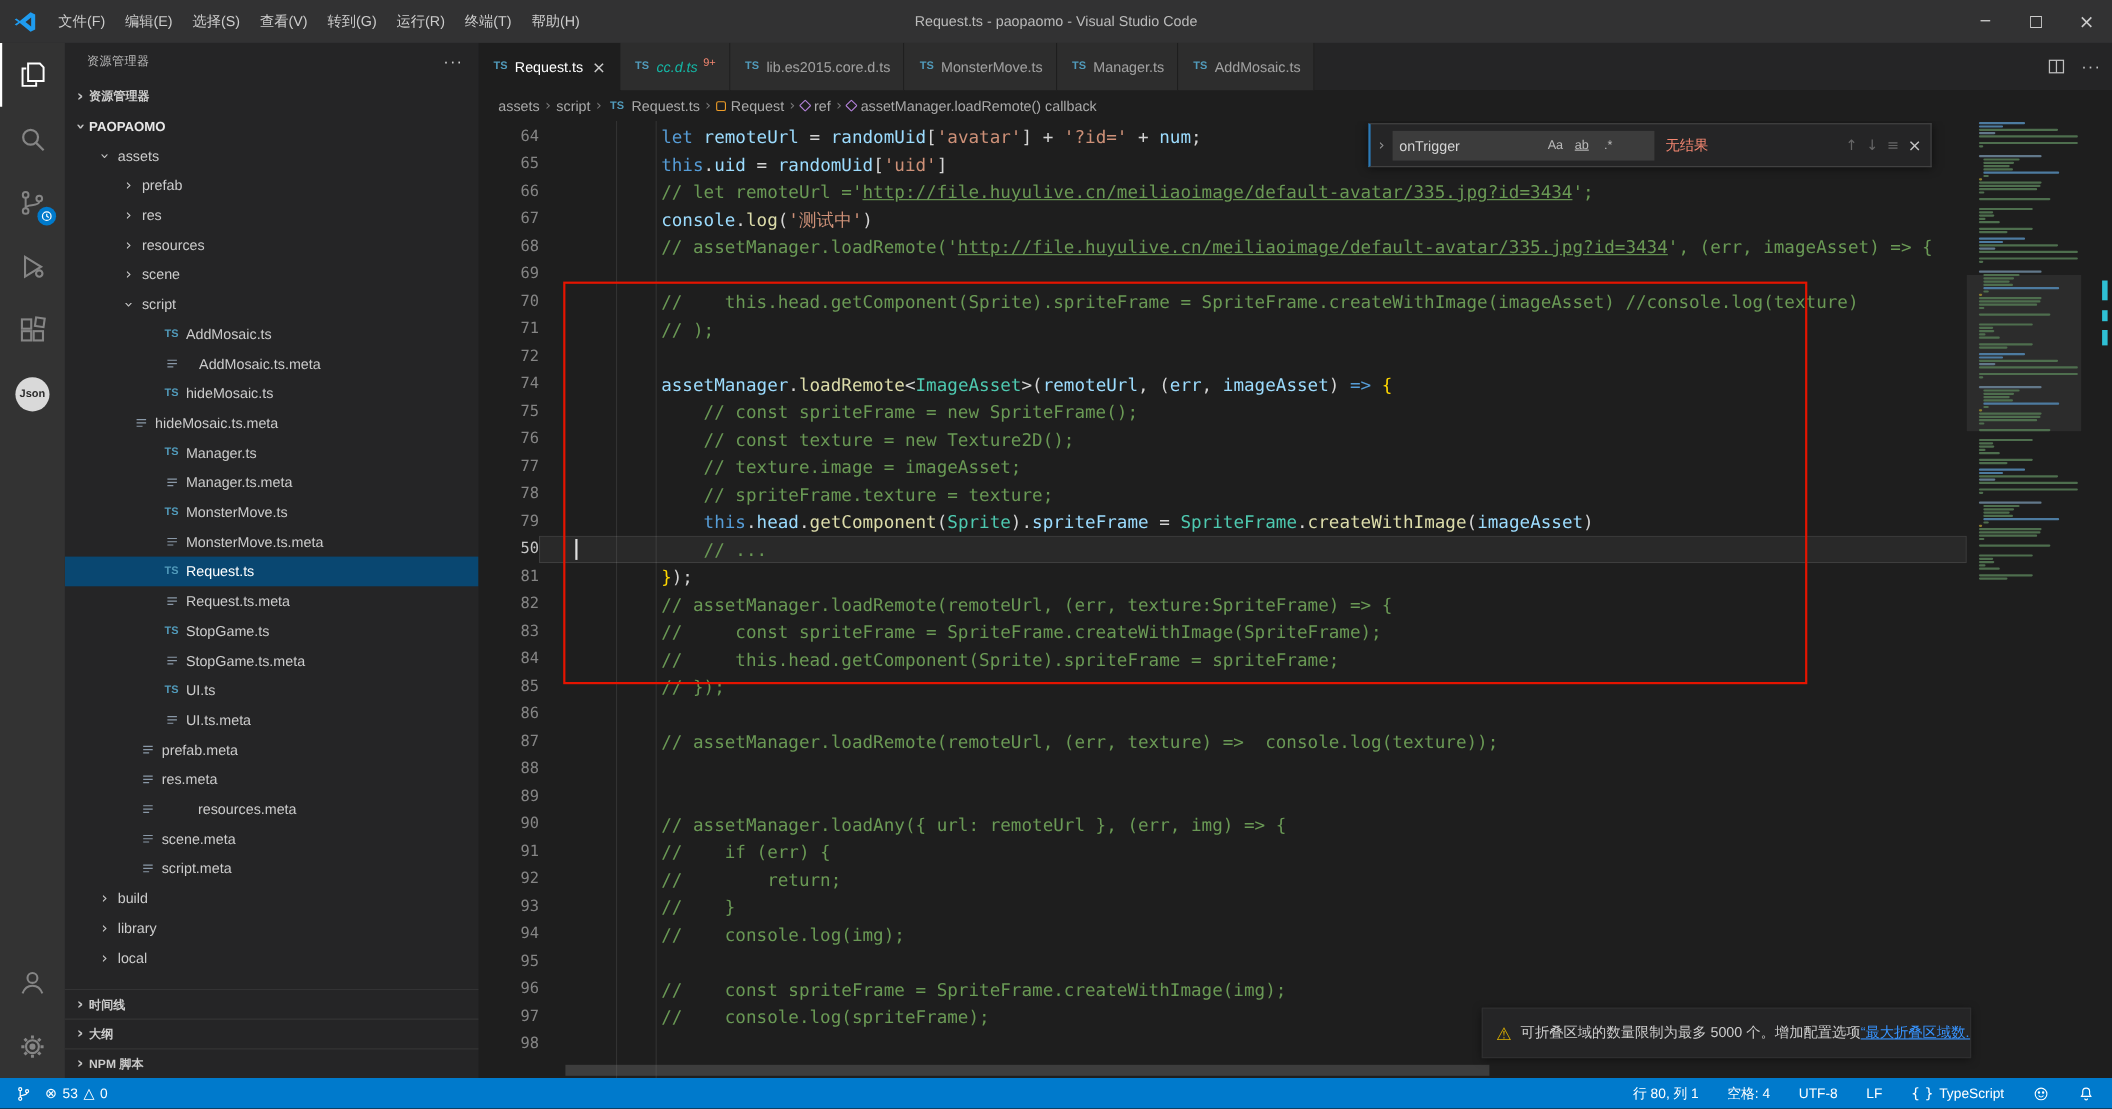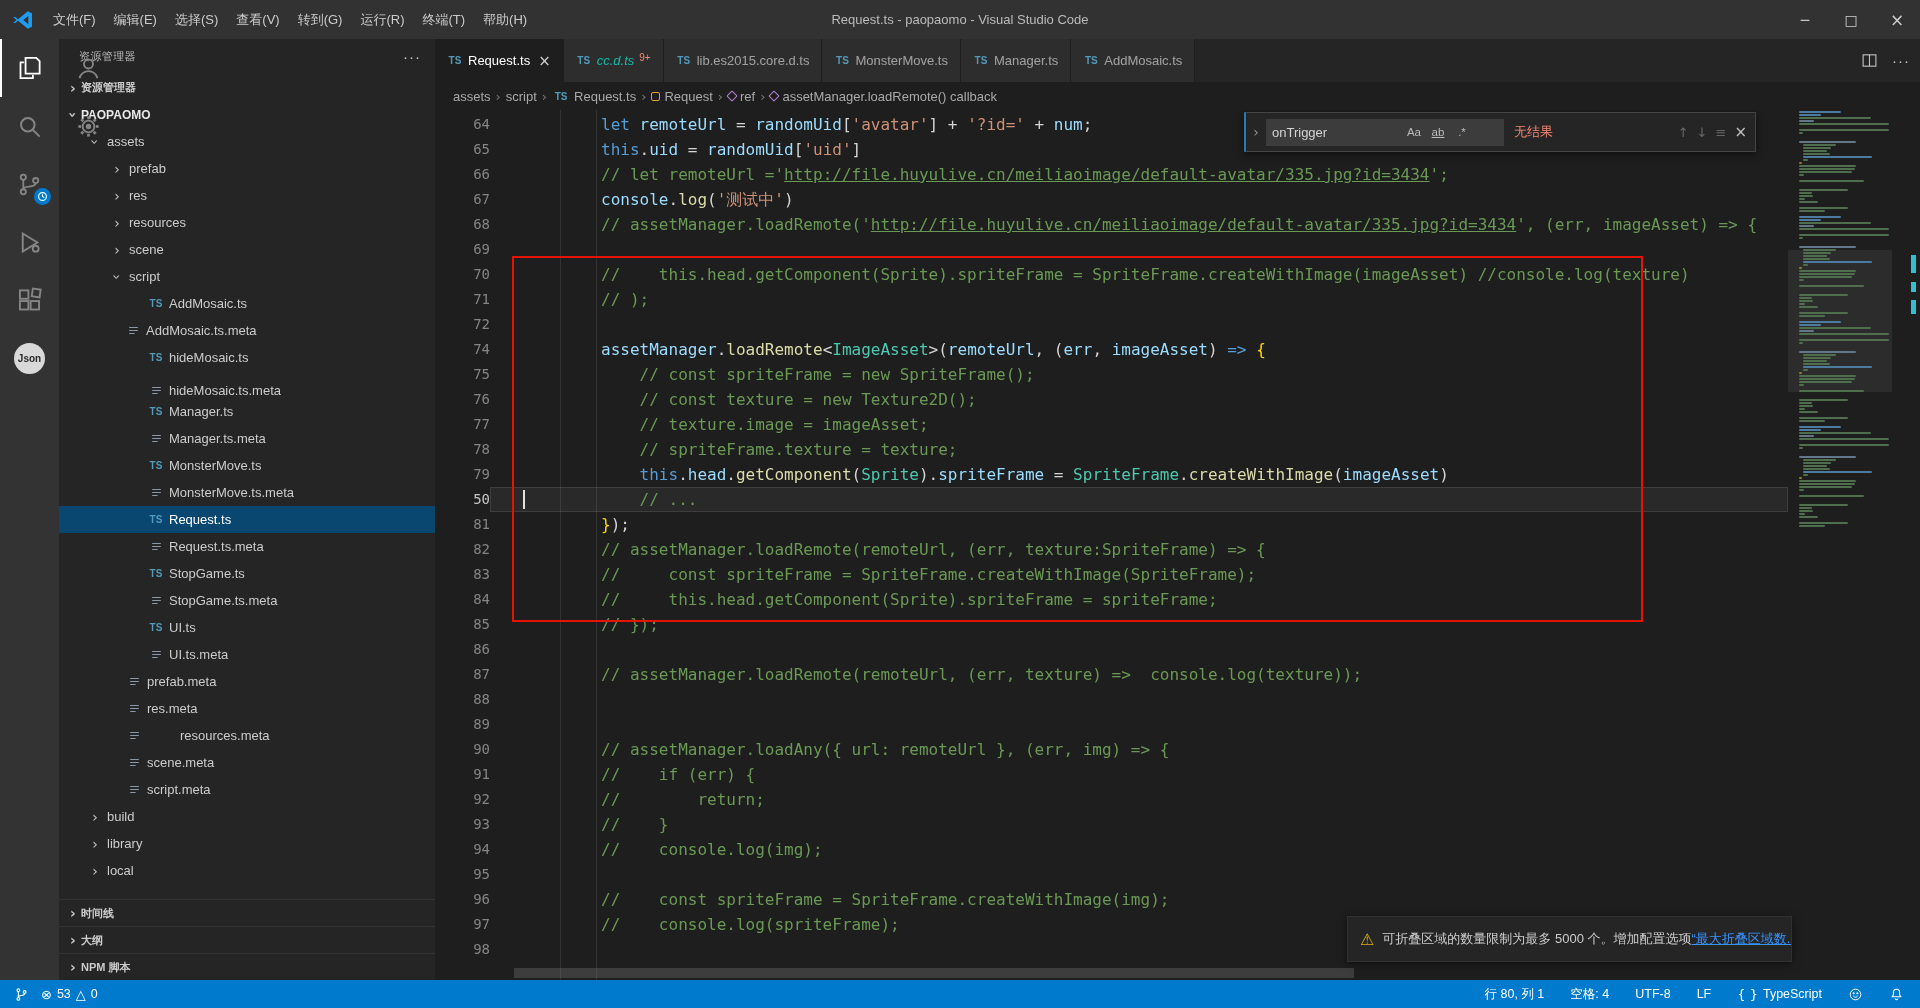--- a/index.html
+++ b/index.html
@@ -10,21 +10,21 @@
   
   .titlebar { position:absolute; top:0; left:0; right:0; height:39px; background:#323233; display:flex; align-items:center; z-index:30; }
   .vscode-logo { width:22px; height:22px; margin:0 10px 0 12px; flex:none; }
   .menu-bar { display:flex; align-items:center; height:100%; }
   .menu-item { padding:0 9px; font-size:13px; color:#cccccc; line-height:39px; cursor:default; }
   .win-title { position:absolute; left:0; right:0; text-align:center; font-size:13px; color:#bbbbbb; pointer-events:none; }
   .win-controls { position:absolute; right:0; top:0; height:39px; display:flex; }
   .win-btn { width:46px; height:39px; display:flex; align-items:center; justify-content:center; font-size:14px; color:#cccccc; font-family:"DejaVu Sans",sans-serif; }
 
   
-  .activitybar { position:absolute; top:39px; left:0; width:59px; bottom:28px; background:#333333; display:flex; flex-direction:row; z-index:20; }
+  .activitybar { position:absolute; top:39px; left:0; width:59px; bottom:28px; background:#333333; display:flex; flex-direction:column; z-index:20; }
   .ab-top { flex:1; }
   .ab-item { position:relative; width:59px; height:58px; display:flex; align-items:center; justify-content:center; color:#858585; }
   .ab-item svg { width:27px; height:27px; }
   .ab-item.active { color:#ffffff; box-shadow:inset 2px 0 0 #ffffff; }
   .ab-badge { position:absolute; right:8px; bottom:8px; width:17px; height:17px; border-radius:50%; background:#007acc; display:flex; align-items:center; justify-content:center; }
   .ab-badge svg { width:11px; height:11px; color:#fff; }
   .json-circle { width:31px; height:31px; border-radius:50%; background:#d9d9d9; color:#2b2b2b; font-size:10px; font-weight:bold; display:flex; align-items:center; justify-content:center; }
 
   
   .sidebar { position:absolute; top:39px; left:59px; width:376px; bottom:28px; background:#252526; font-size:13px; z-index:10; display:flex; flex-direction:column; }
@@ -247,31 +247,31 @@
           <span class="tree-label">scene</span>
         </div>
         <div class="tree-row" style="padding-left: 50px;">
           <span class="tw rot">›</span>
           <span class="tree-label">script</span>
         </div>
         <div class="tree-row" style="padding-left: 88px;">
           <span class="ts-ico">TS</span>
           <span class="tree-label">AddMosaic.ts</span>
         </div>
-        <div class="tree-row" style="padding-left: 65px;">
+        <div class="tree-row" style="padding-left: 88px; gap: 12px;">
           <span class="meta-ico"><svg viewBox="0 0 24 24" fill="none" stroke="currentColor" stroke-width="2">
               <path d="M4 6.5h16M4 12h16M4 17.5h10"></path>
             </svg></span>
           <span class="tree-label">AddMosaic.ts.meta</span>
         </div>
         <div class="tree-row" style="padding-left: 88px;">
           <span class="ts-ico">TS</span>
           <span class="tree-label">hideMosaic.ts</span>
         </div>
-        <div class="tree-row" style="padding-left: 88px; align-items: flex-end;">
+        <div class="tree-row" style="padding-left: 60px;">
           <span class="meta-ico"><svg viewBox="0 0 24 24" fill="none" stroke="currentColor" stroke-width="2">
               <path d="M4 6.5h16M4 12h16M4 17.5h10"></path>
             </svg></span>
           <span class="tree-label">hideMosaic.ts.meta</span>
         </div>
         <div class="tree-row" style="padding-left: 88px;">
           <span class="ts-ico">TS</span>
           <span class="tree-label">Manager.ts</span>
         </div>
         <div class="tree-row" style="padding-left: 88px;">

